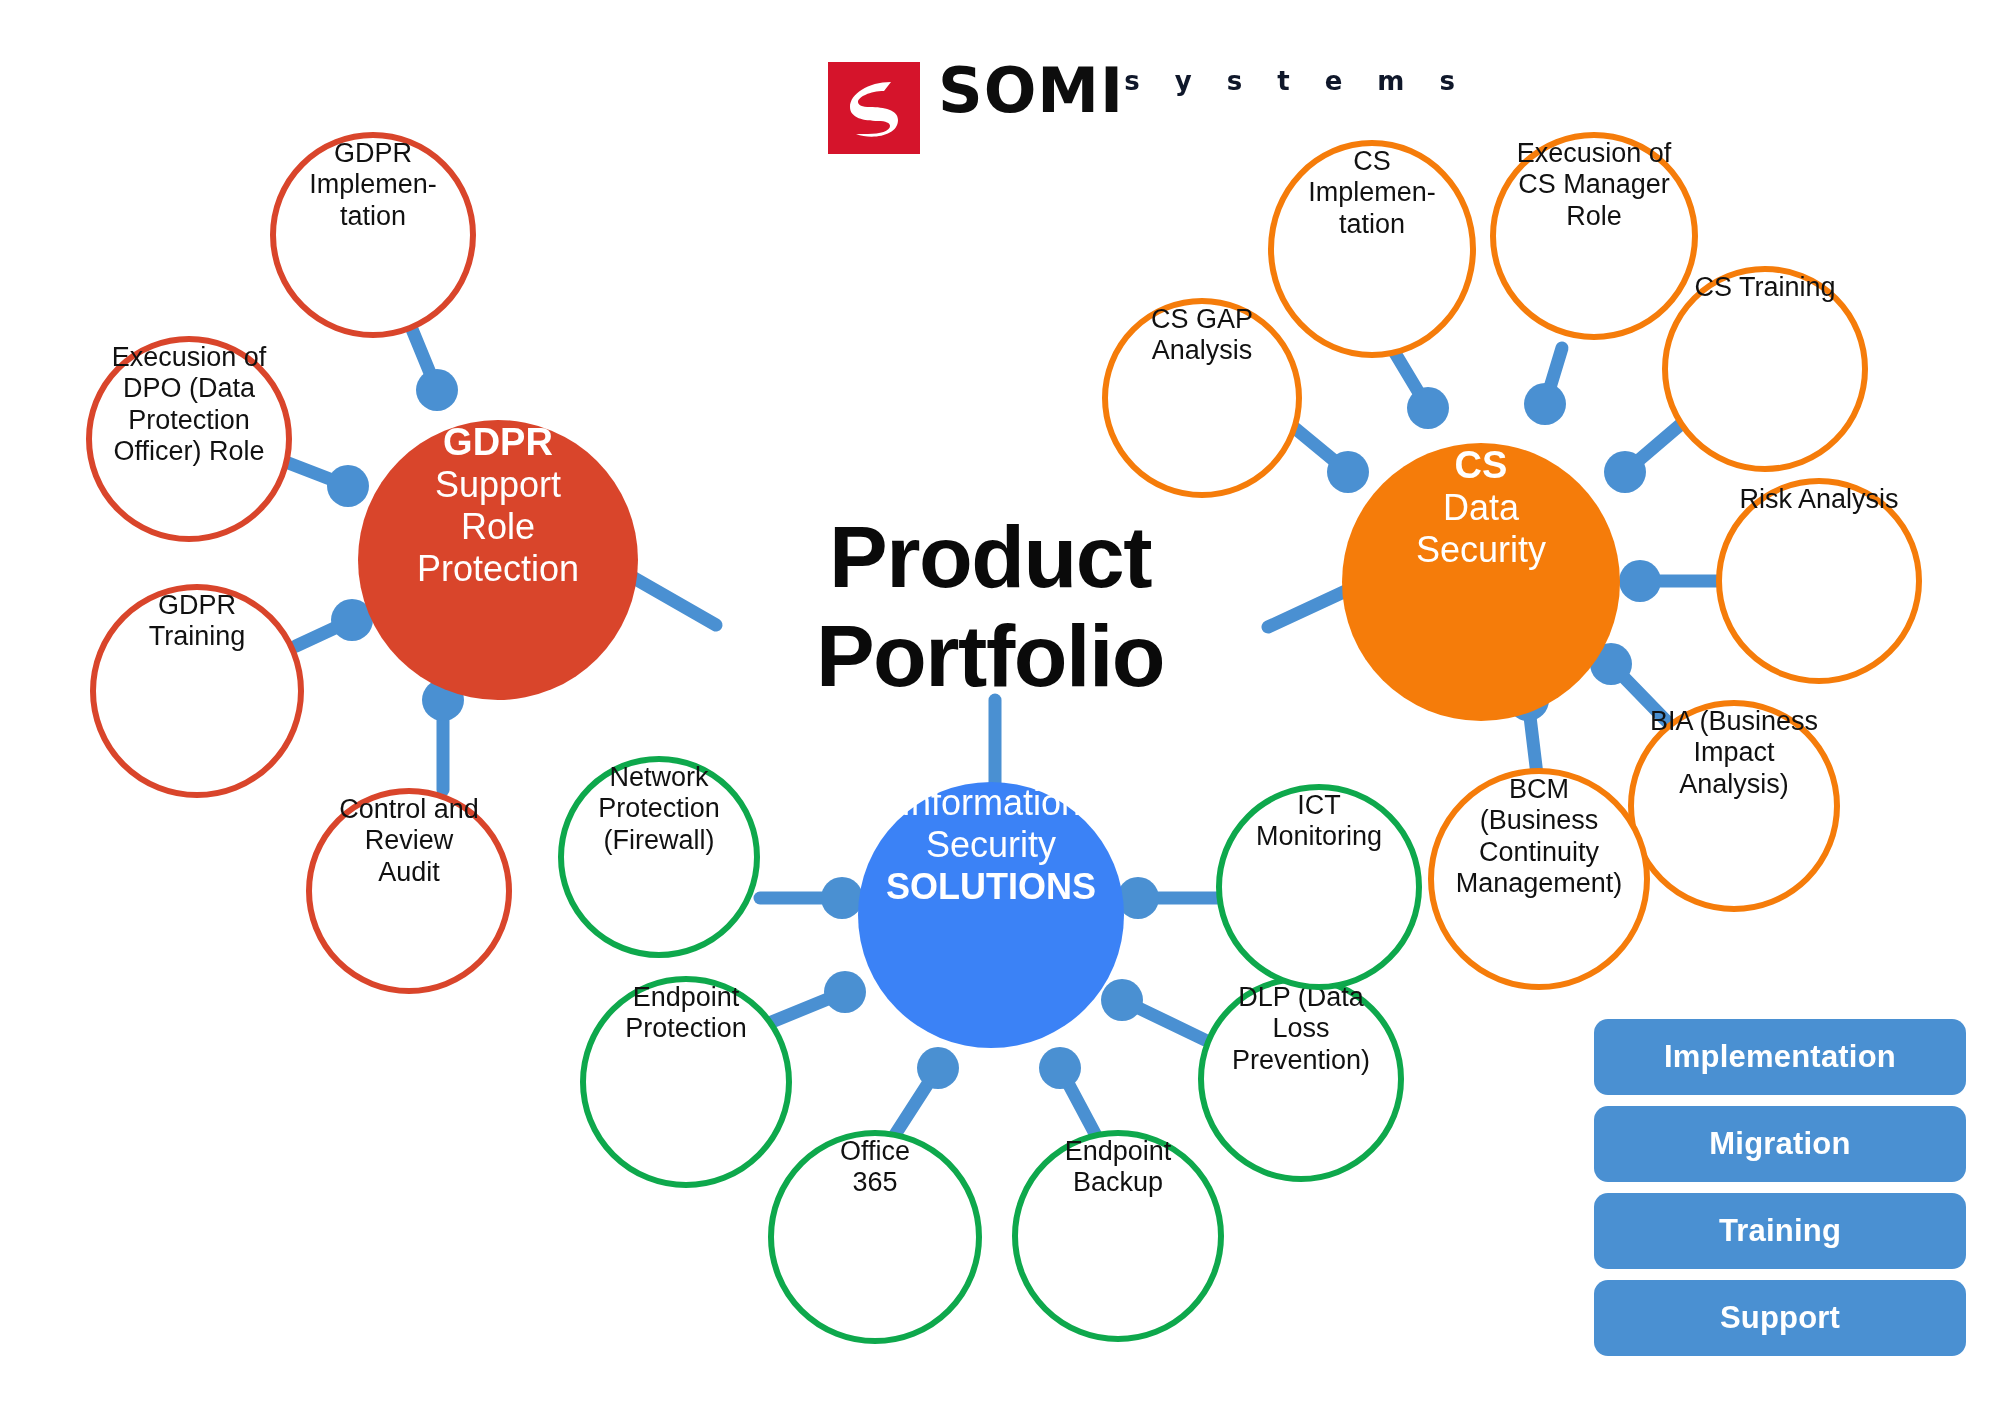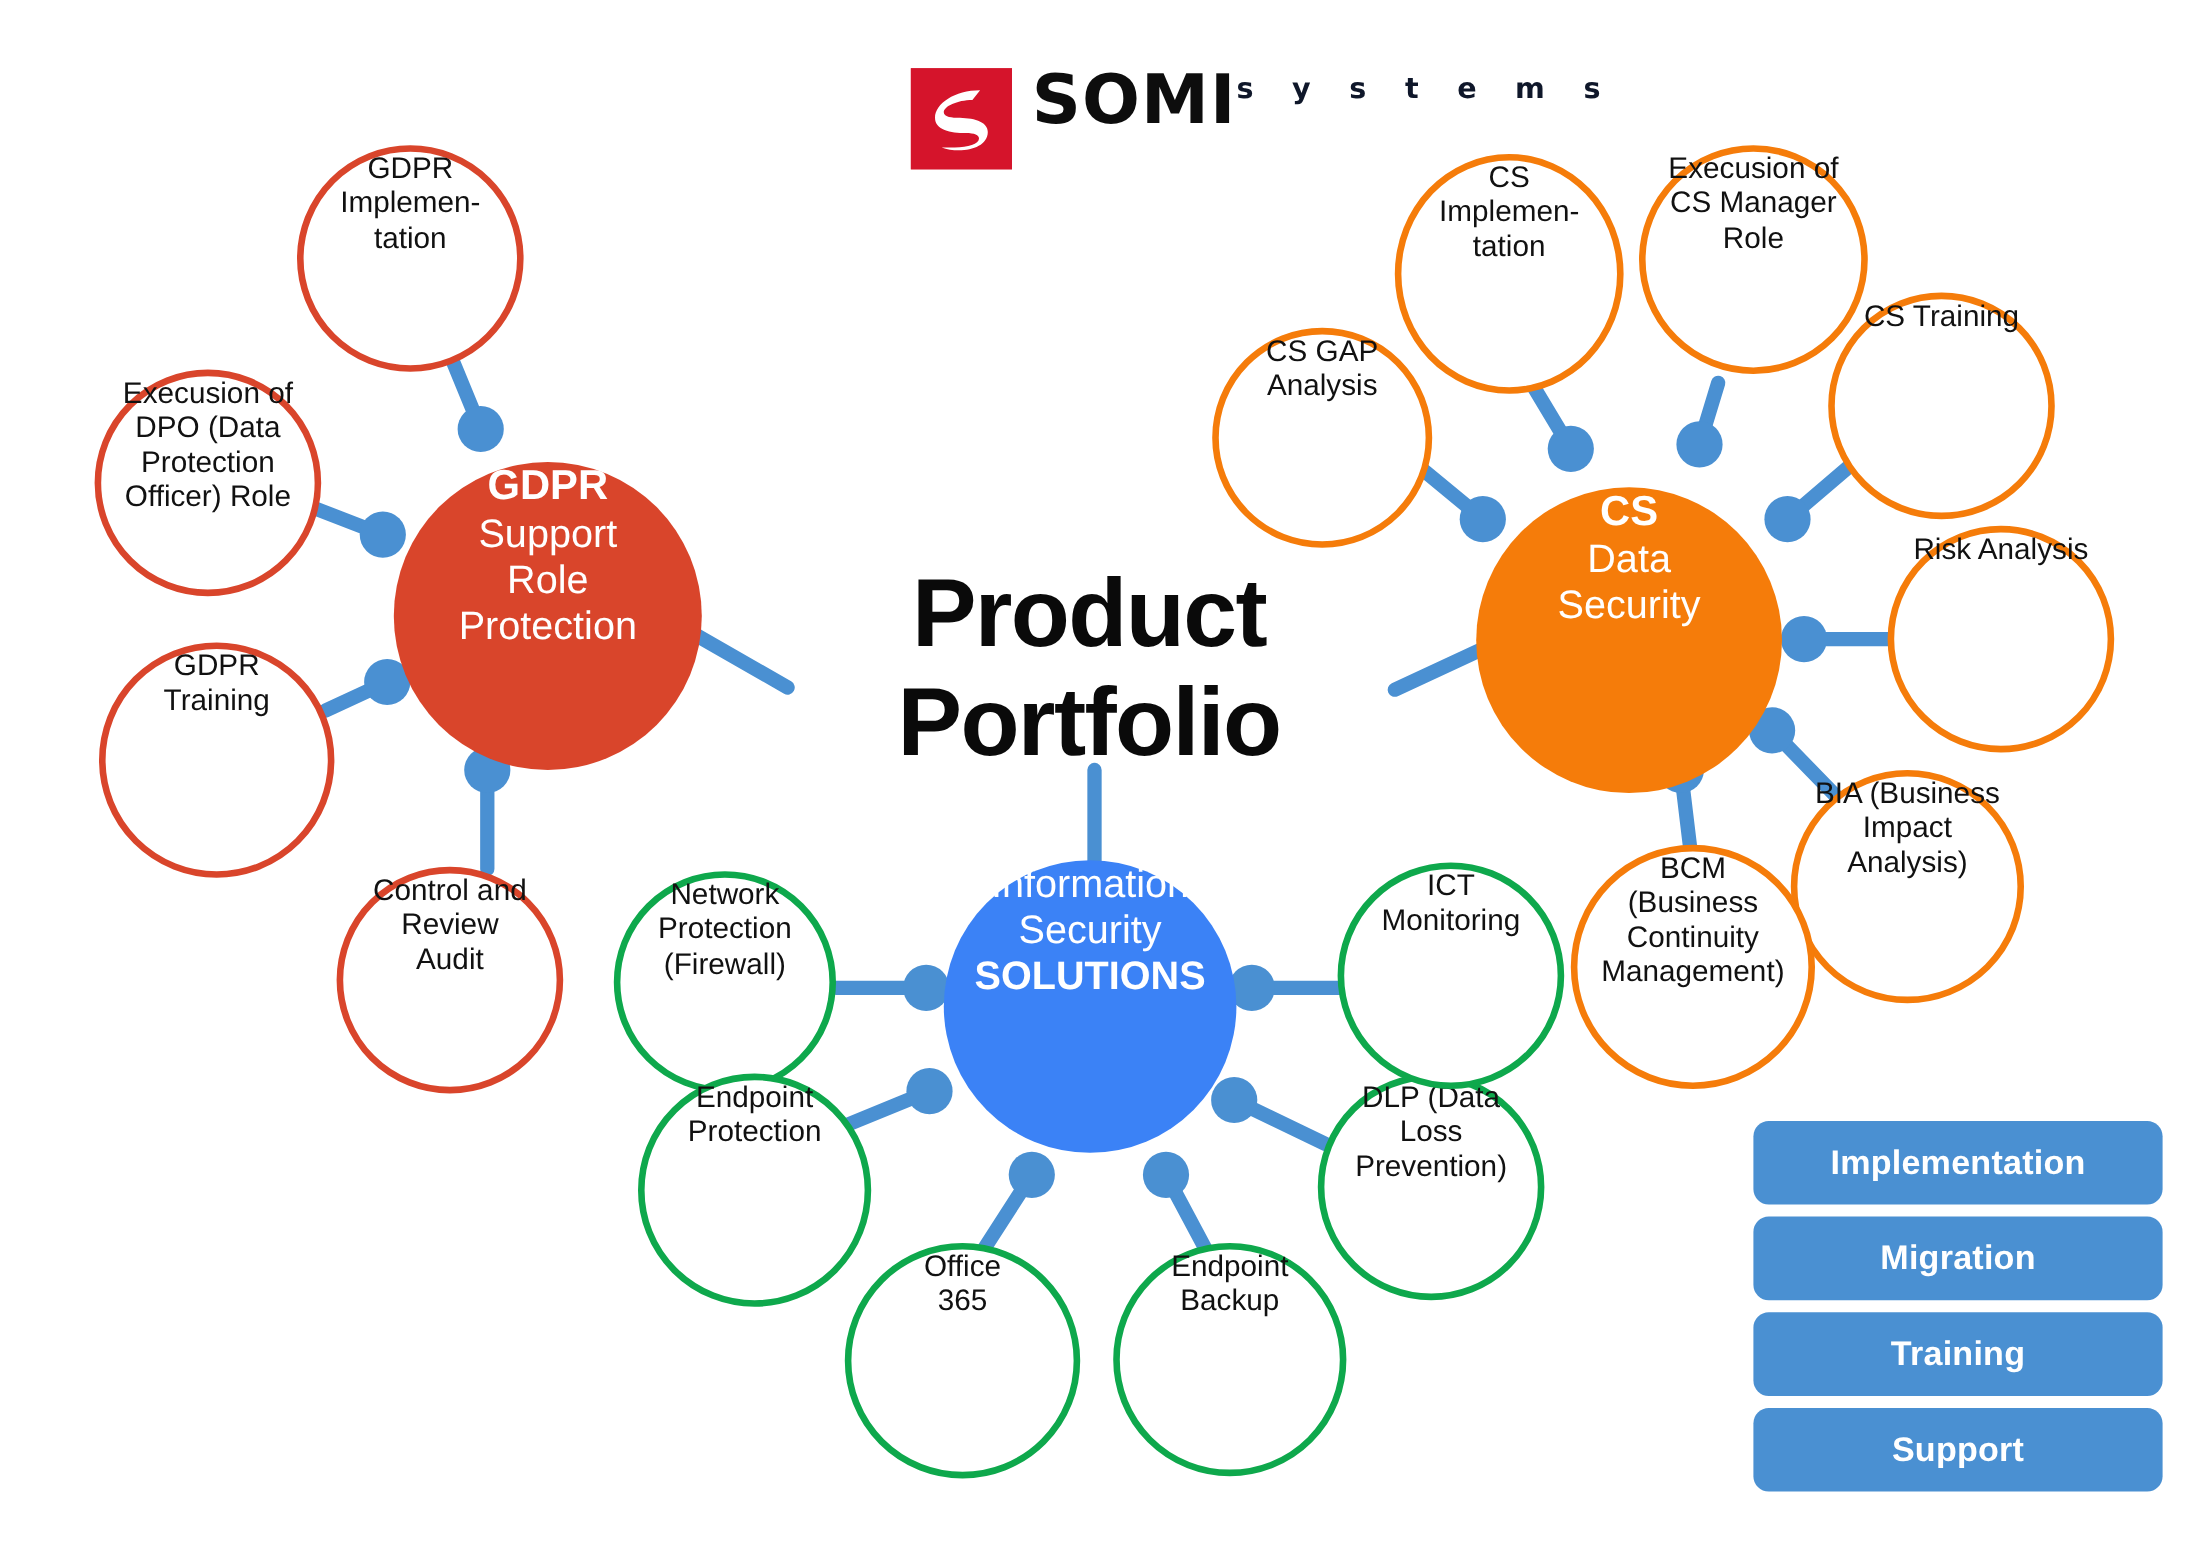--- a/index.html
+++ b/index.html
@@ -266,21 +266,21 @@
   </div>
 
   <div class="node hub cs" style="left:1342px; top:443px; width:278px; height:278px;">
     <span class="label">
       <span class="l1">CS</span>
       <span class="ln">Data</span>
       <span class="ln">Security</span>
     </span>
   </div>
 
-  <div class="node leaf is" style="left:558px; top:792px; width:202px; height:202px;">
+  <div class="node leaf is" style="left:558px; top:756px; width:202px; height:202px;">
     <span class="label">Network<br>Protection<br>(Firewall)</span>
   </div>
 
   <div class="node leaf is" style="left:580px; top:976px; width:212px; height:212px;">
     <span class="label">Endpoint<br>Protection</span>
   </div>
 
   <div class="node leaf is" style="left:768px; top:1130px; width:214px; height:214px;">
     <span class="label">Office<br>365</span>
   </div>

